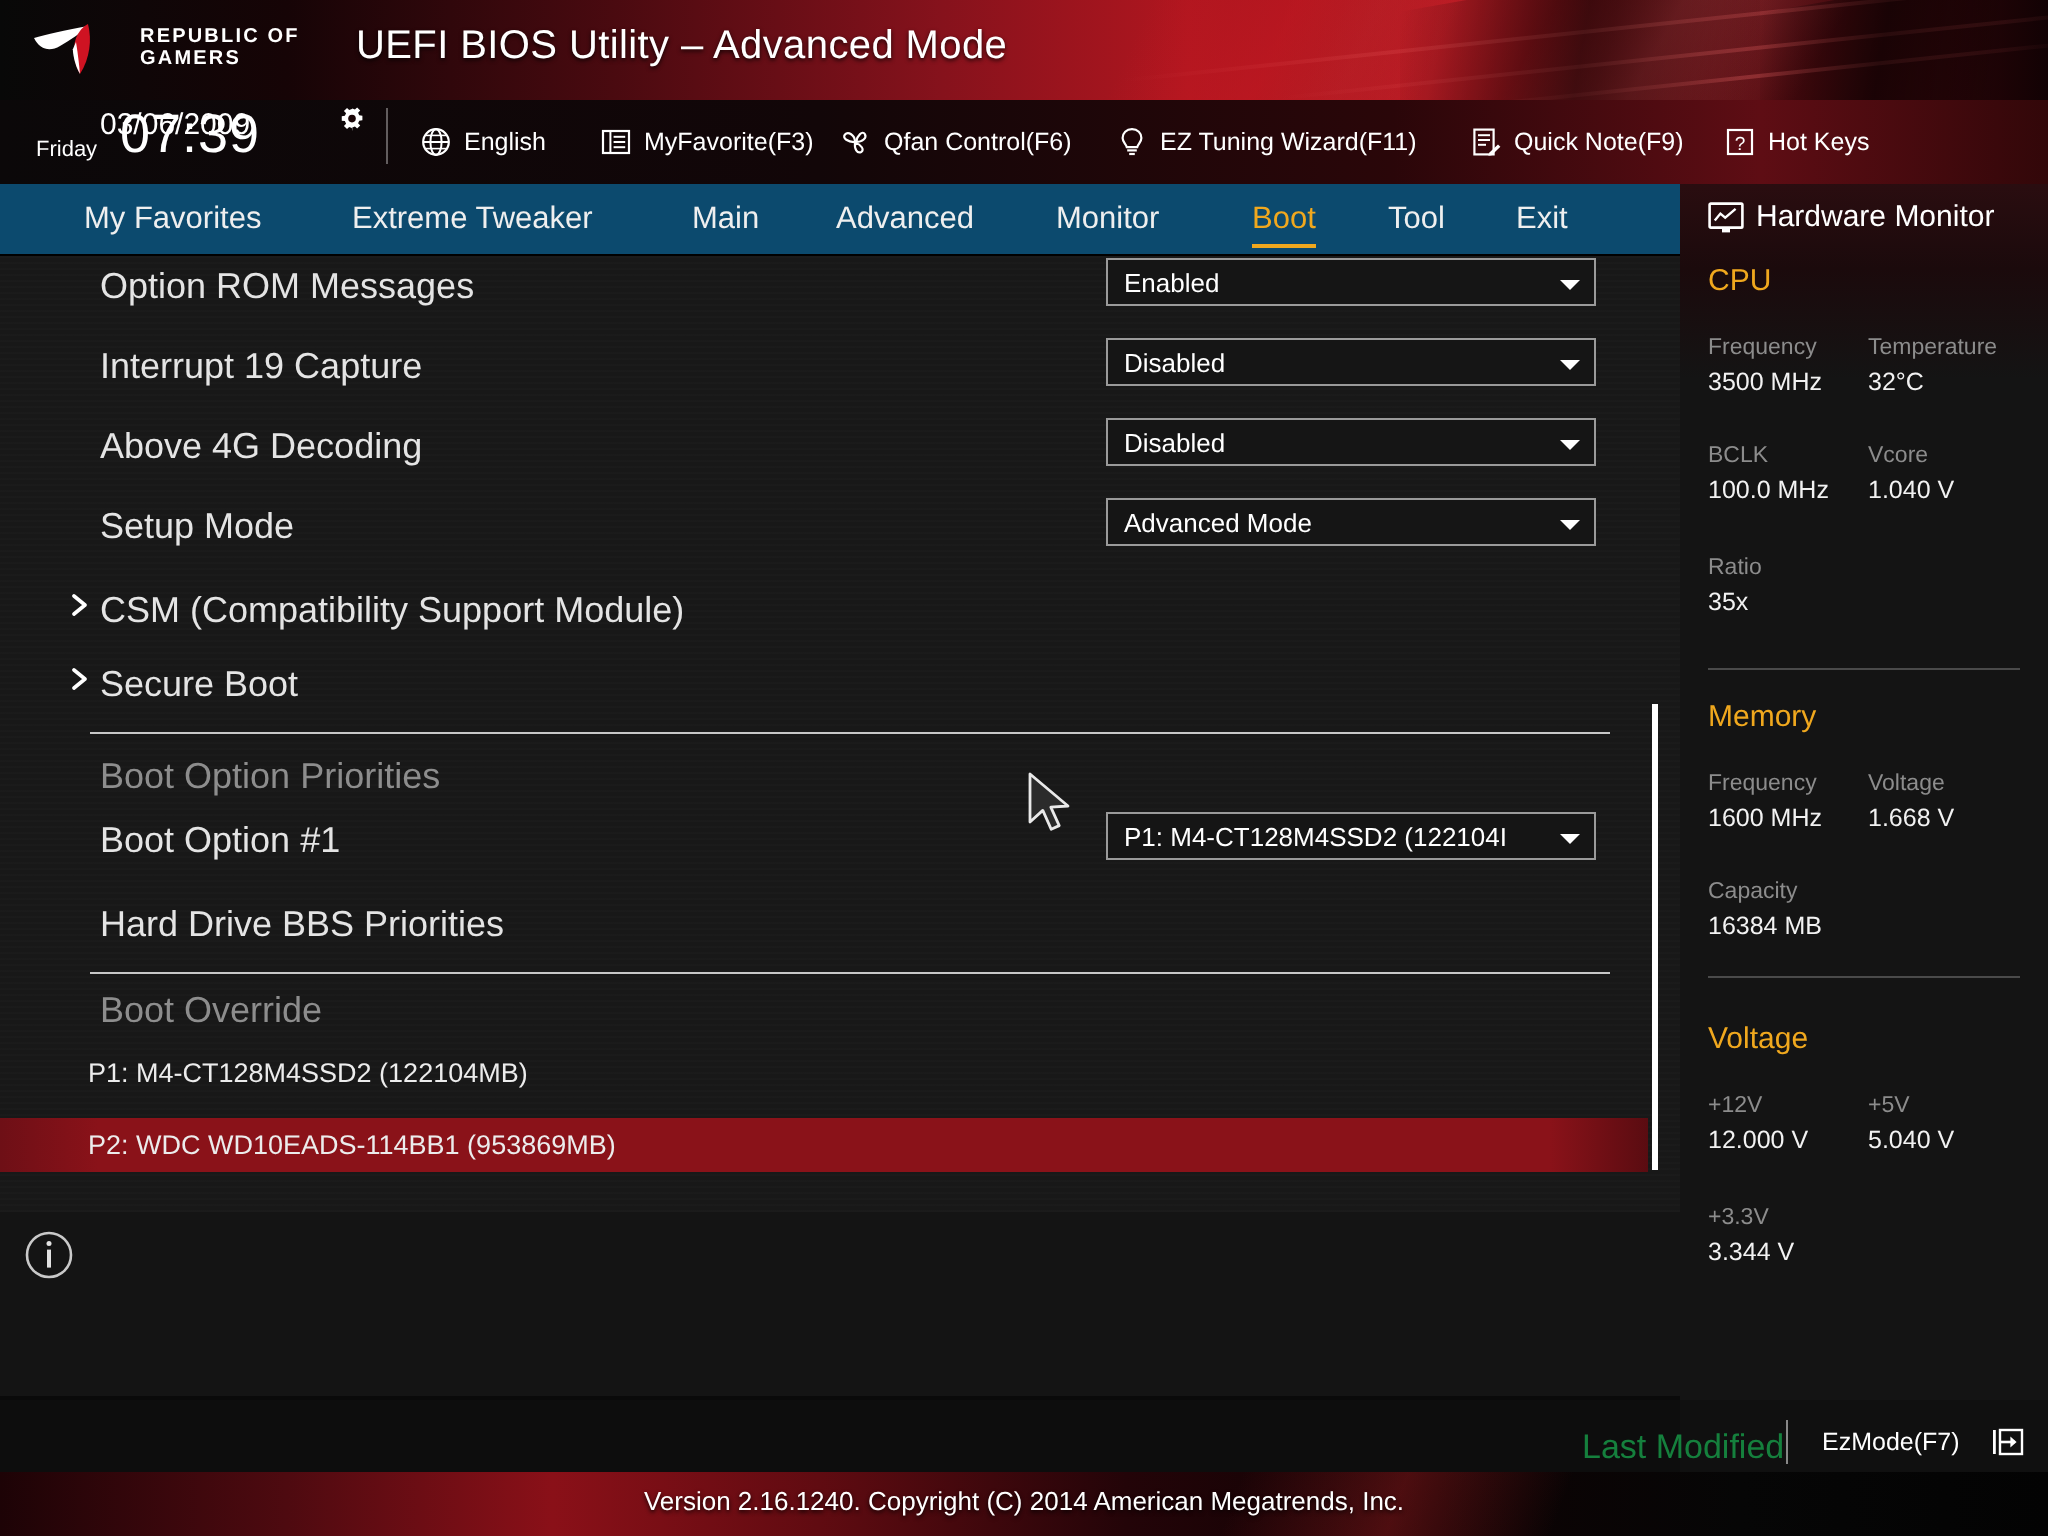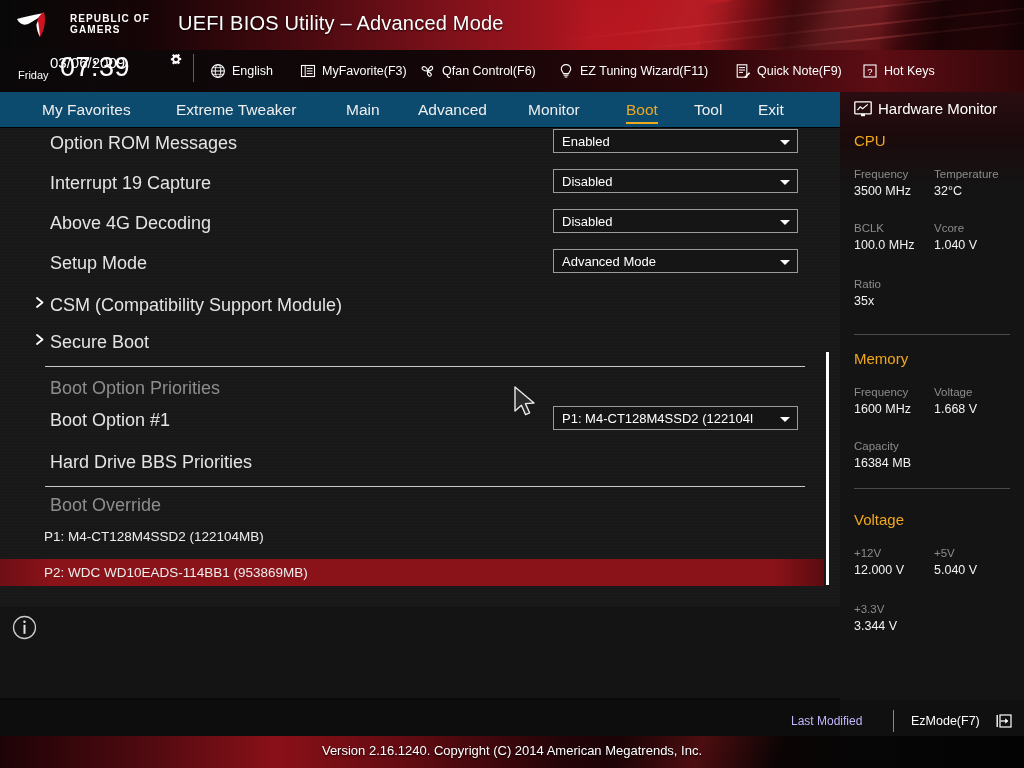--- a/index.html
+++ b/index.html
@@ -92,21 +92,21 @@
   .hw-ic { width:18px; height:16px; display:block; }
 
   .hw-sect { position:absolute; left:14px; font-size:15px; color:#f0a81e; }
   .hw-k { position:absolute; font-size:11.5px; color:#8c8c8c; white-space:nowrap; }
   .hw-v { position:absolute; font-size:12.5px; color:#f2f2f2; white-space:nowrap; }
   .hw-div { position:absolute; left:14px; width:156px; height:1px; background:#4a4a4a; }
 
   
   .footer-right { position:absolute; left:840px; top:700px; width:184px; height:36px; background:#101010; }
   .foot-bar { position:absolute; left:0; top:700px; width:840px; height:36px; background:#0d0d0d; }
-  .lastmod { position:absolute; left:791px; top:714px; font-size:12px; color:#c4b5fd; white-space:nowrap; }
+  .lastmod { position:absolute; left:791px; top:714px; font-size:17px; color:#15803d; white-space:nowrap; }
   .foot-sep { position:absolute; left:893px; top:710px; width:1px; height:22px; background:rgba(255,255,255,0.5); }
   .ezmode { position:absolute; left:911px; top:714px; font-size:12.5px; color:#ffffff; display:flex; align-items:center; gap:16px; white-space:nowrap; }
   .ez-ic { width:16px; height:14px; display:block; }
 
   .footer-strip {
     position:absolute; left:0; top:736px; width:1024px; height:32px;
     background:
       linear-gradient(110deg, rgba(255,80,80,0.0) 60%, rgba(220,40,45,0.30) 68%, rgba(0,0,0,0) 76%),
       linear-gradient(90deg,#1d0306 0%,#4e0a10 14%,#8a1018 27%,#600b11 40%,#230408 55%,#0d0203 70%,#060606 85%,#030303 100%);
   }

